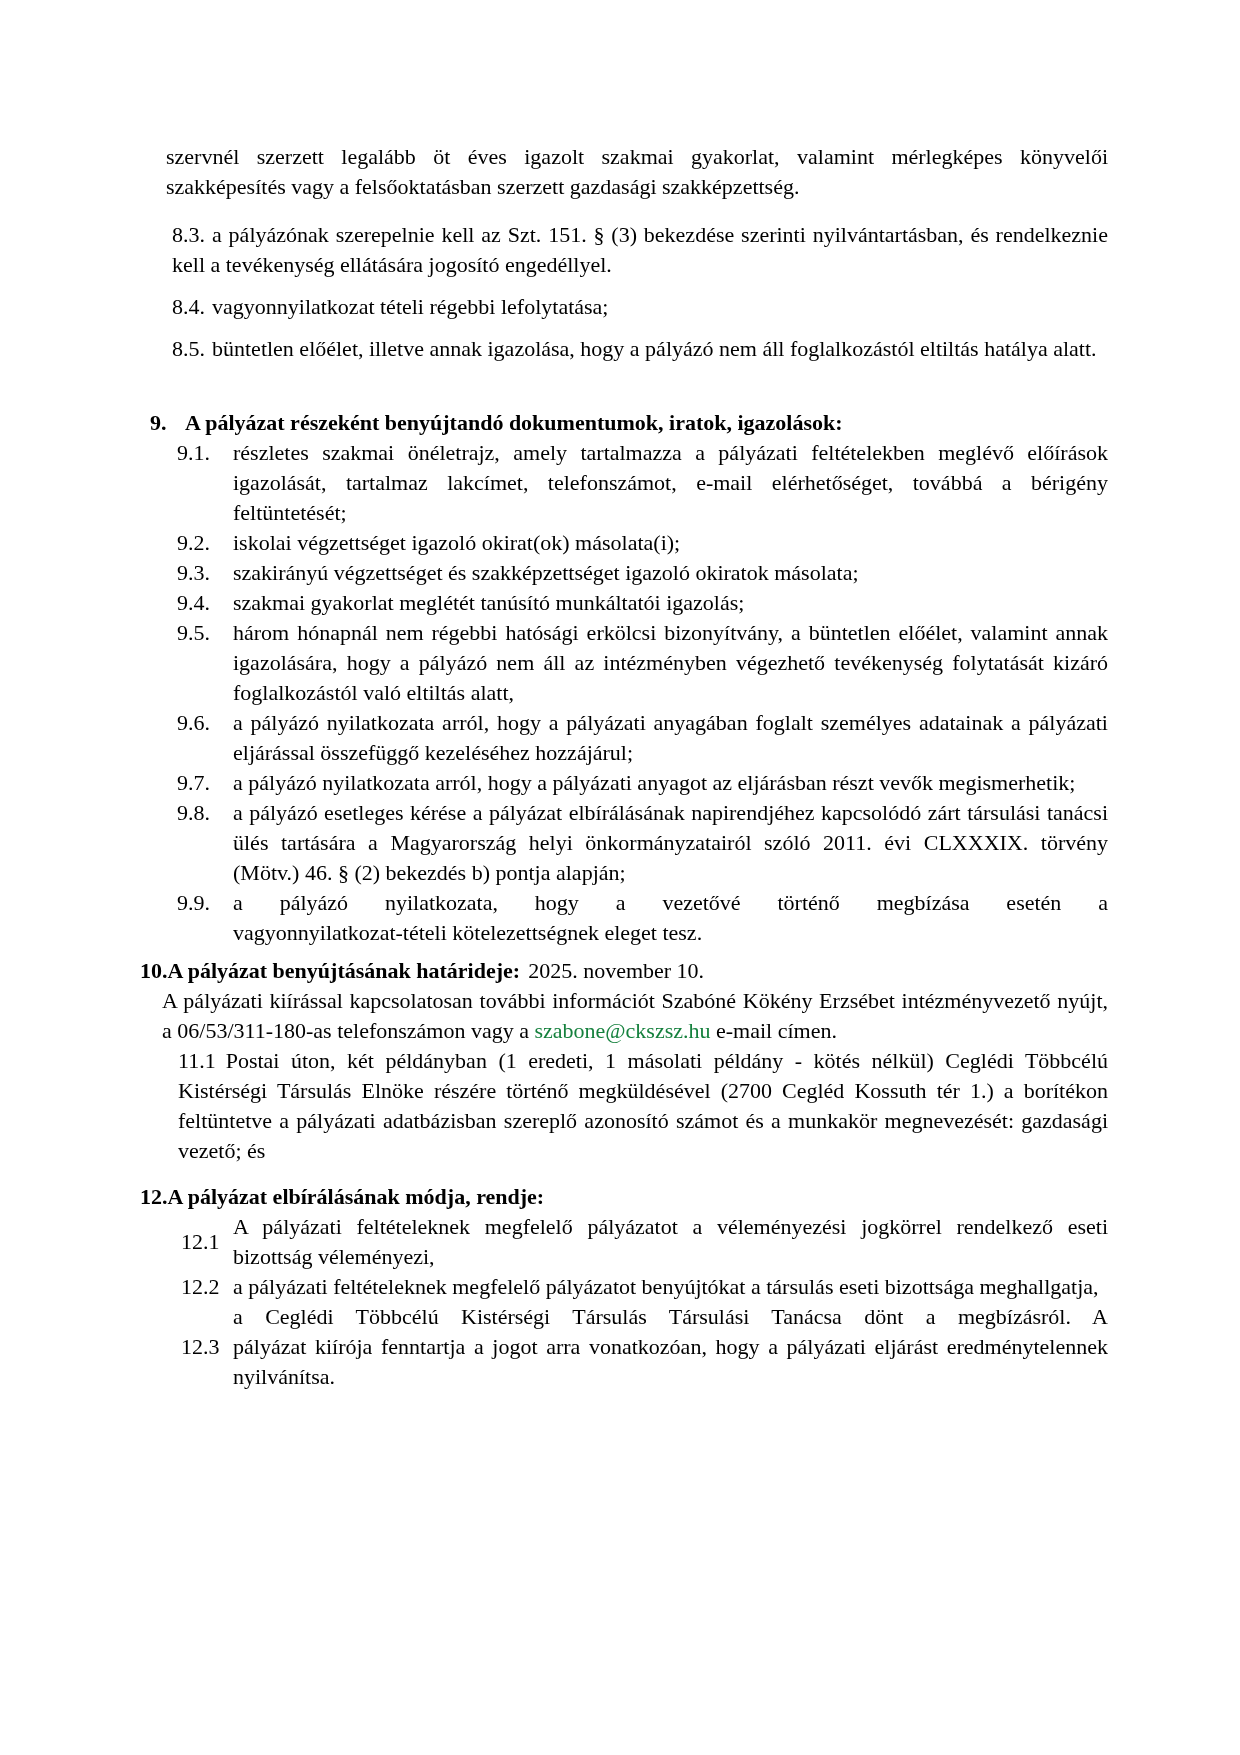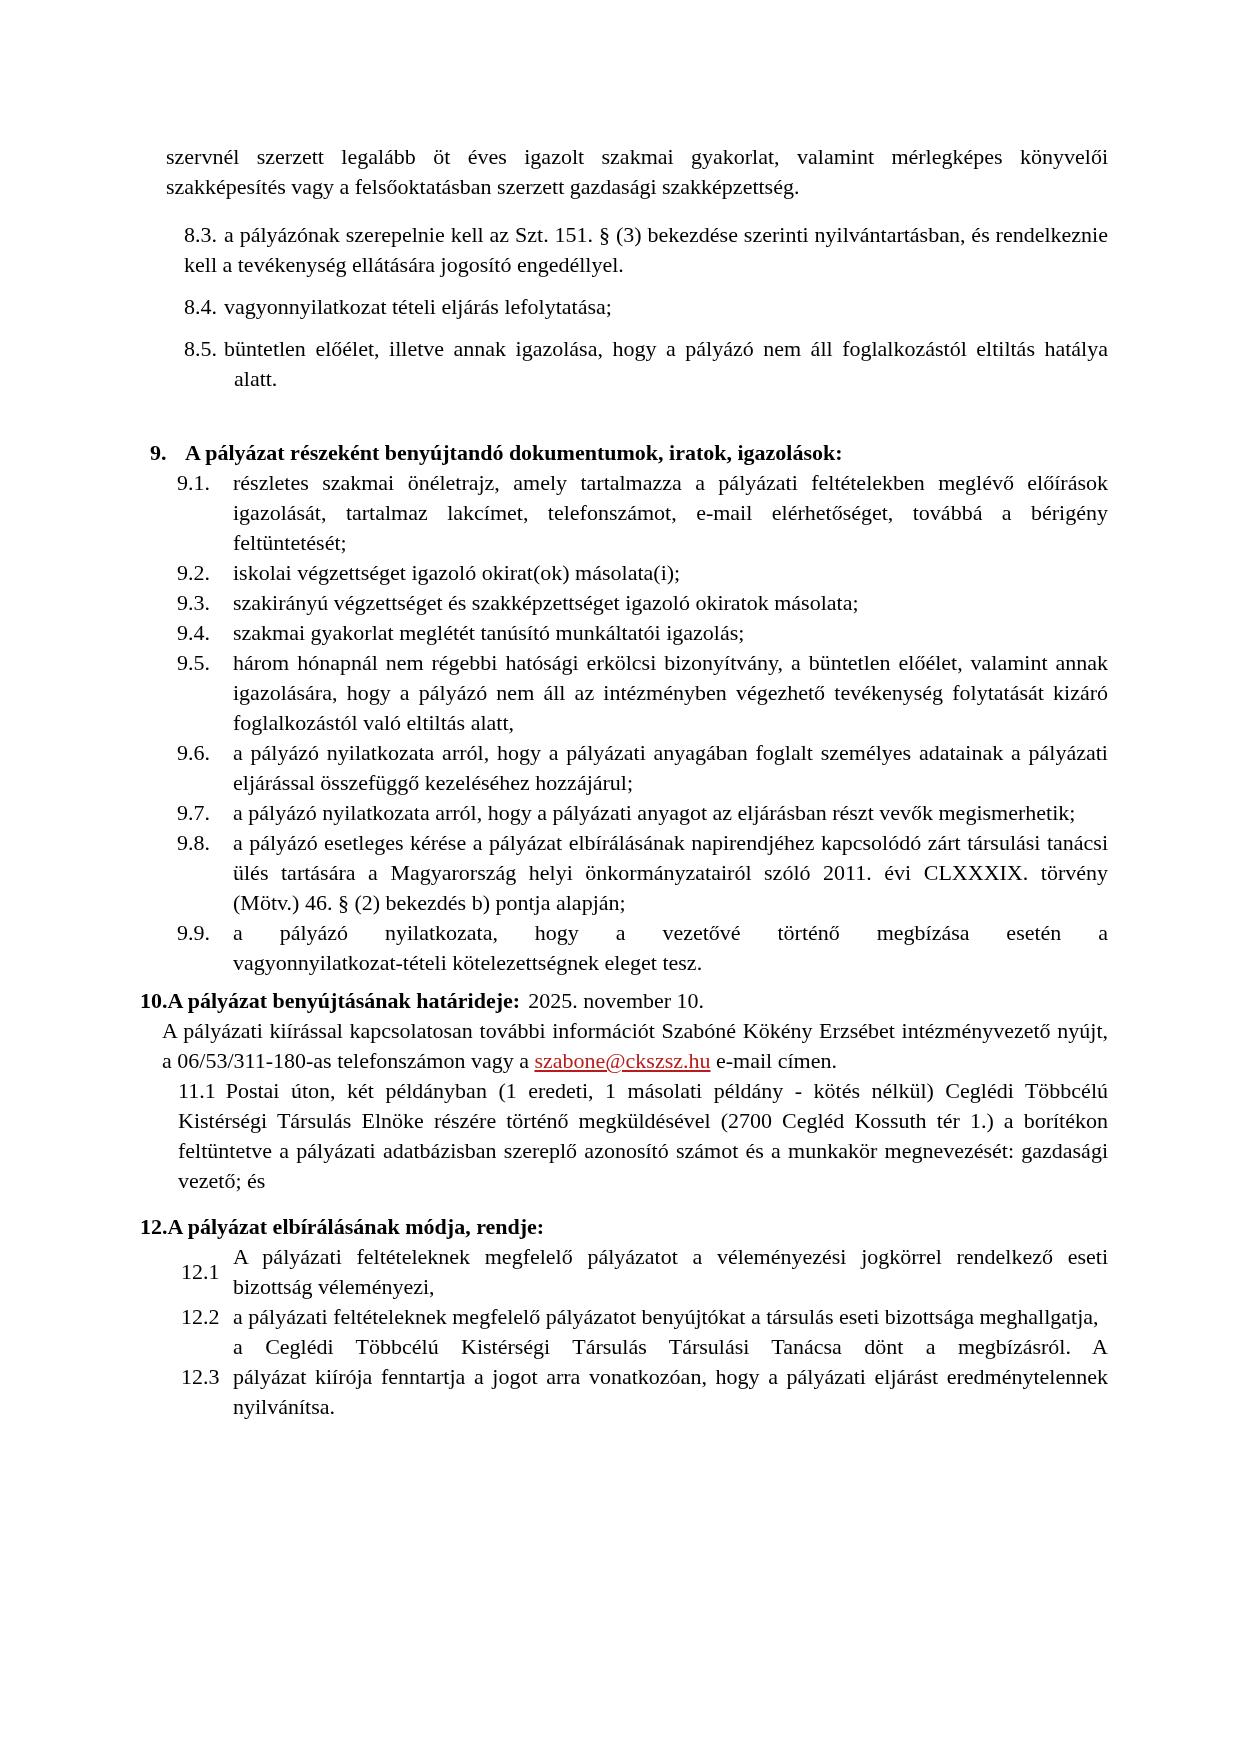--- a/index.html
+++ b/index.html
@@ -14,21 +14,21 @@
     font-family:"Liberation Serif","DejaVu Serif",serif;
     font-size:22px;
     line-height:30px;
     overflow:hidden;
     border-radius:6px;
   }
   p{margin:0;}
   .just{text-align:justify;}
   
   .intro{margin-left:26px;}
-  .item8{margin-left:44px;margin-top:12px;}
+  .item8{margin-left:32px;margin-top:12px;}
   .item8 .num{margin-right:7px;}
   .item8.first{margin-top:18px;}
   .item8.hang{padding-left:50px;text-indent:-50px;}
   
   .h-row{display:flex;font-weight:700;}
   .h-row .h-num{flex:0 0 27px;}
   .h-row.h9{margin-top:44px;margin-left:10px;}
   .h-row.h9 .h-num{flex:0 0 35px;}
   .h-row.h10{margin-top:8px;}
   .h-row.h11{margin-top:26px;}
@@ -42,32 +42,32 @@
   .l9{margin-left:37px;}
   .l12{margin-left:41px;align-items:center;}
   .l12 .n{flex:0 0 52px;}
   
   .para10{margin-left:22px;}
   
   .item11{margin-left:38px;}
   .item11 .num{margin-right:10px;}
   
   .jline{display:block;text-align:justify;text-align-last:justify;}
-  a.email{color:#b91c1c;text-decoration:underline;cursor:pointer;}
+  a.email{color:#15803d;cursor:pointer;}
 </style>
 </head>
 <body>
 
 <div class="page">
 
   <p class="intro just">szervnél szerzett legalább öt éves igazolt szakmai gyakorlat, valamint mérlegképes könyvelői szakképesítés vagy a felsőoktatásban szerzett gazdasági szakképzettség.</p>
 
   <p class="item8 first just"><span class="num">8.3.</span><span>a pályázónak szerepelnie kell az Szt. 151. § (3) bekezdése szerinti nyilvántartásban, és rendelkeznie kell a tevékenység ellátására jogosító engedéllyel.</span></p>
 
-  <p class="item8 just"><span class="num">8.4.</span><span>vagyonnyilatkozat tételi eljárás lefolytatása;</span></p>
+  <p class="item8 just"><span class="num">8.4.</span><span>vagyonnyilatkozat tételi régebbi lefolytatása;</span></p>
 
   <p class="item8 hang just"><span class="num">8.5.</span><span>büntetlen előélet, illetve annak igazolása, hogy a pályázó nem áll foglalkozástól eltiltás hatálya alatt.</span></p>
 
   <div class="h-row h9">
     <b class="h-num">9.</b>
     <div class="h-body">A pályázat részeként benyújtandó dokumentumok, iratok, igazolások:</div>
   </div>
 
   <div class="row l9">
     <span class="n">9.1.</span>

